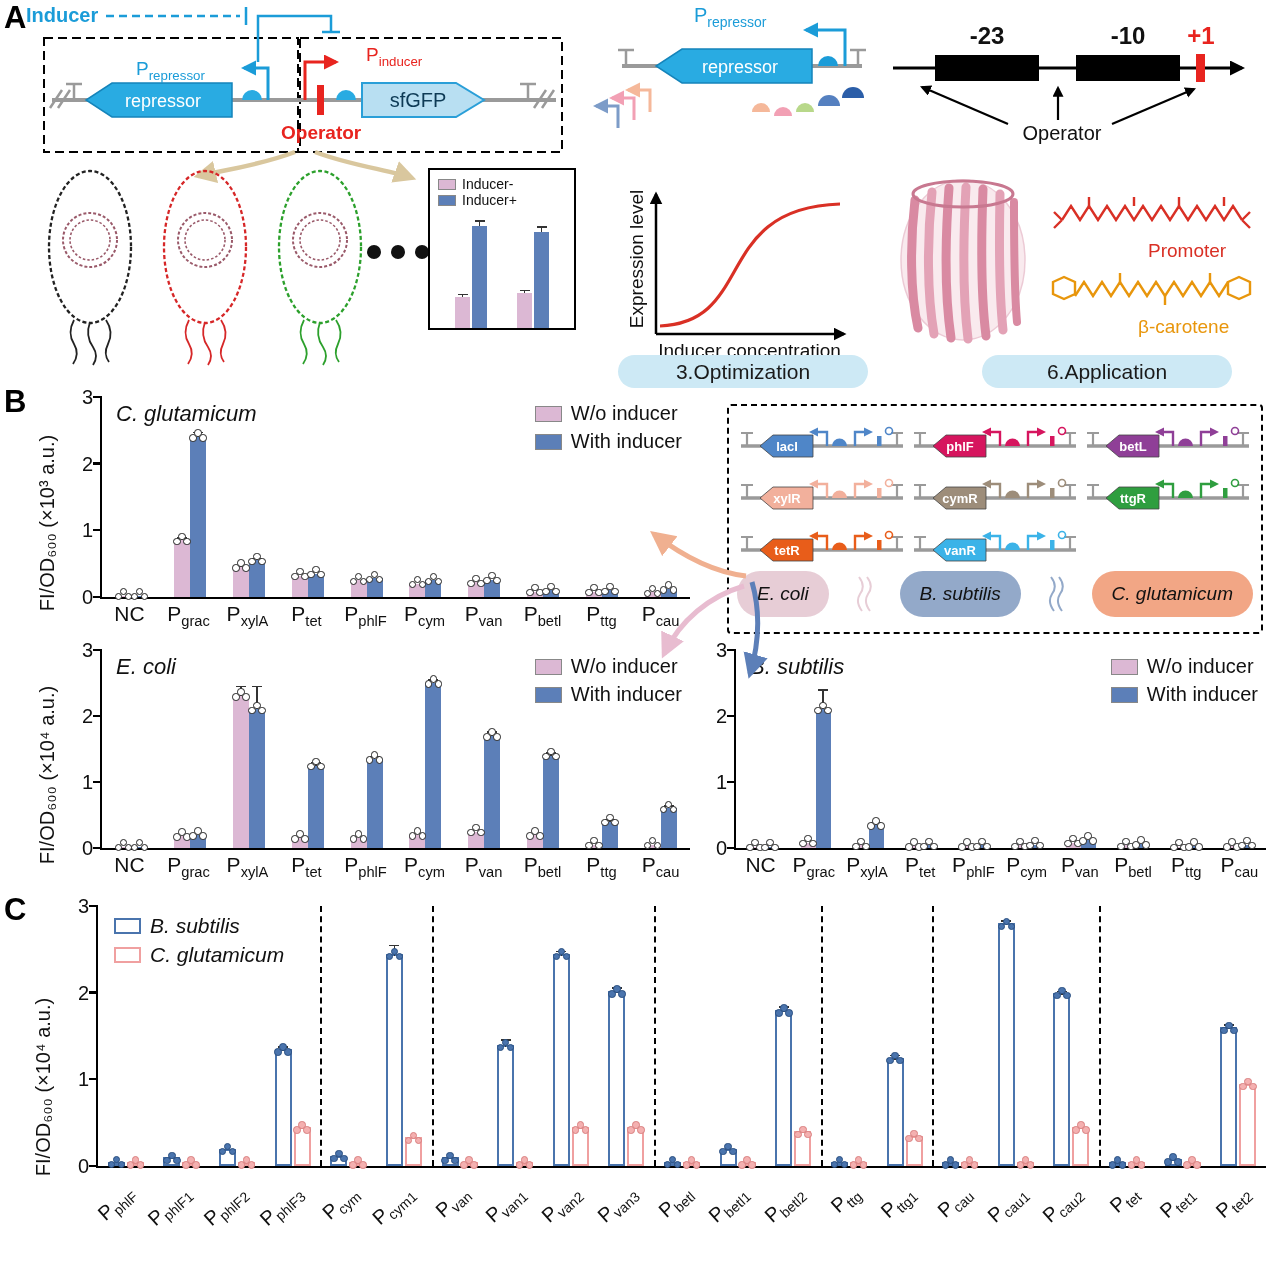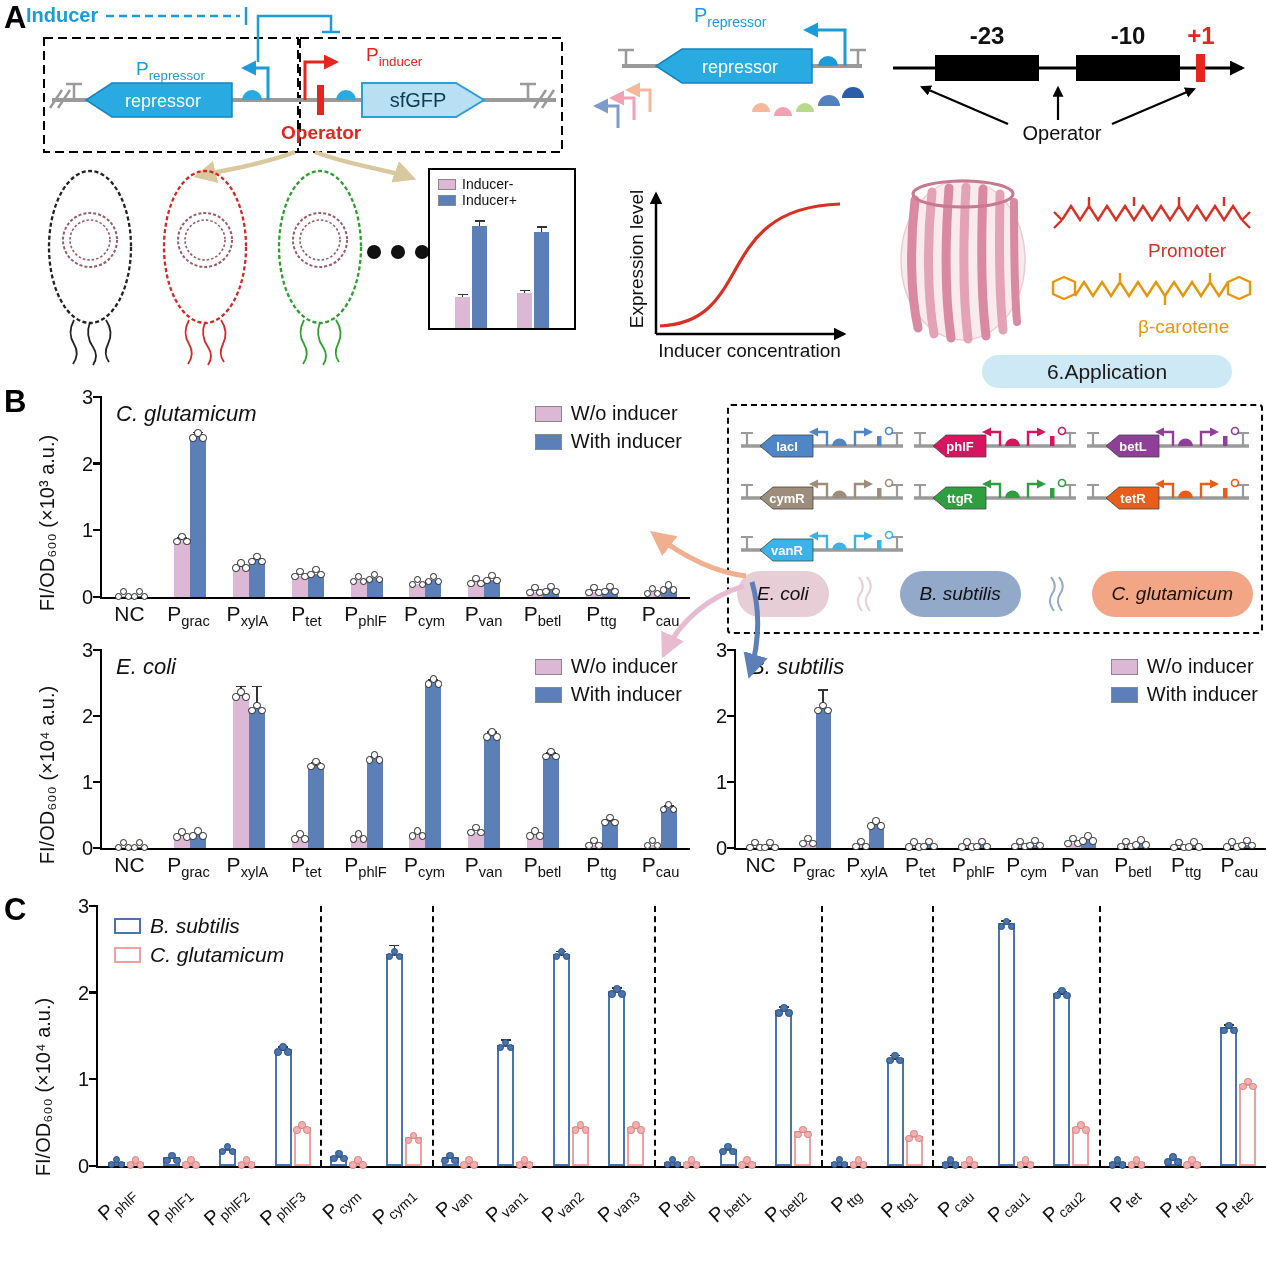--- a/index.html
+++ b/index.html
@@ -196,20 +196,21 @@
   <div class="atext" style="left:694px;top:4px;color:#1b9cd8;font-size:20px"><span>P</span><sub>repressor</sub></div>
   <div class="atext" style="left:957px;top:22px;width:60px;text-align:center;font-size:24px;font-weight:bold">-23</div>
   <div class="atext" style="left:1098px;top:22px;width:60px;text-align:center;font-size:24px;font-weight:bold">-10</div>
   <div class="atext" style="left:1180px;top:22px;width:42px;text-align:center;font-size:24px;font-weight:bold;color:#e8241f">+1</div>
   <div class="atext" style="left:1012px;top:122px;width:100px;text-align:center;font-size:20px">Operator</div>
   <div class="atext" style="left:562px;top:248px;width:150px;text-align:center;transform:rotate(-90deg);font-size:19px">Expression level</div>
   <div class="atext" style="left:652px;top:340px;width:195px;text-align:center;font-size:19px">Inducer concentration</div>
   <div class="atext" style="left:1148px;top:240px;color:#d93025;font-size:19px">Promoter</div>
   <div class="atext" style="left:1138px;top:316px;color:#e8960c;font-size:19px">β-carotene</div>
 
+  <div class="pill" style="left:618px;top:355px;width:250px;height:33px">3.Optimization</div>
   <div class="pill" style="left:982px;top:355px;width:250px;height:33px">6.Application</div>
 
   <div class="mini-chart">
     <div>
       <div class="legend-item">
           <span class="swatch" style="background: rgb(220, 184, 212); border: 1px solid rgb(136, 136, 136);"></span>
           <span class="legend-label">Inducer-</span>
         </div>
       <div class="legend-item">
           <span class="swatch" style="background: rgb(92, 127, 184); border: 1px solid rgb(136, 136, 136);"></span>
@@ -503,20 +504,36 @@
             <polygon points="125,14.5 134,19 125,23.5" fill="#8f3f97"></polygon>
             <rect x="138" y="23" width="4.5" height="10" fill="#8f3f97"></rect>
             <circle cx="150" cy="18" r="3.5" fill="none" stroke="#8f3f97" stroke-width="1.6"></circle>
           </svg>
         </div>
         <div class="circuit-cell">
           <svg width="166" height="50" viewBox="0 0 166 50">
             <line x1="2" y1="33" x2="164" y2="33" stroke="#9a9a9a" stroke-width="3.5"></line>
             <path d="M8,33 V20 M2,20 H14" stroke="#9a9a9a" stroke-width="2.2" fill="none"></path>
             <path d="M158,33 V20 M152,20 H164" stroke="#9a9a9a" stroke-width="2.2" fill="none"></path>
+            <polygon points="74,22 34,22 21,33 34,44 74,44" fill="#f2b09c" stroke="#444" stroke-width="0.8"></polygon>
+            <text x="48" y="37.5" font-size="13" font-weight="bold" fill="#fff" text-anchor="middle">xylR</text>
+            <path d="M88,33 V19 H78" stroke="#f2b09c" stroke-width="2.4" fill="none"></path>
+            <polygon points="79,14.5 70,19 79,23.5" fill="#f2b09c"></polygon>
+            <path d="M93,33 a7.5,7.5 0 0 1 15,0 Z" fill="#f2b09c"></path>
+            <path d="M116,33 V19 H126" stroke="#f2b09c" stroke-width="2.4" fill="none"></path>
+            <polygon points="125,14.5 134,19 125,23.5" fill="#f2b09c"></polygon>
+            <rect x="138" y="23" width="4.5" height="10" fill="#f2b09c"></rect>
+            <circle cx="150" cy="18" r="3.5" fill="none" stroke="#f2b09c" stroke-width="1.6"></circle>
+          </svg>
+        </div>
+        <div class="circuit-cell">
+          <svg width="166" height="50" viewBox="0 0 166 50">
+            <line x1="2" y1="33" x2="164" y2="33" stroke="#9a9a9a" stroke-width="3.5"></line>
+            <path d="M8,33 V20 M2,20 H14" stroke="#9a9a9a" stroke-width="2.2" fill="none"></path>
+            <path d="M158,33 V20 M152,20 H164" stroke="#9a9a9a" stroke-width="2.2" fill="none"></path>
             <polygon points="74,22 34,22 21,33 34,44 74,44" fill="#9d8d7a" stroke="#444" stroke-width="0.8"></polygon>
             <text x="48" y="37.5" font-size="13" font-weight="bold" fill="#fff" text-anchor="middle">cymR</text>
             <path d="M88,33 V19 H78" stroke="#9d8d7a" stroke-width="2.4" fill="none"></path>
             <polygon points="79,14.5 70,19 79,23.5" fill="#9d8d7a"></polygon>
             <path d="M93,33 a7.5,7.5 0 0 1 15,0 Z" fill="#9d8d7a"></path>
             <path d="M116,33 V19 H126" stroke="#9d8d7a" stroke-width="2.4" fill="none"></path>
             <polygon points="125,14.5 134,19 125,23.5" fill="#9d8d7a"></polygon>
             <rect x="138" y="23" width="4.5" height="10" fill="#9d8d7a"></rect>
             <circle cx="150" cy="18" r="3.5" fill="none" stroke="#9d8d7a" stroke-width="1.6"></circle>
           </svg>

